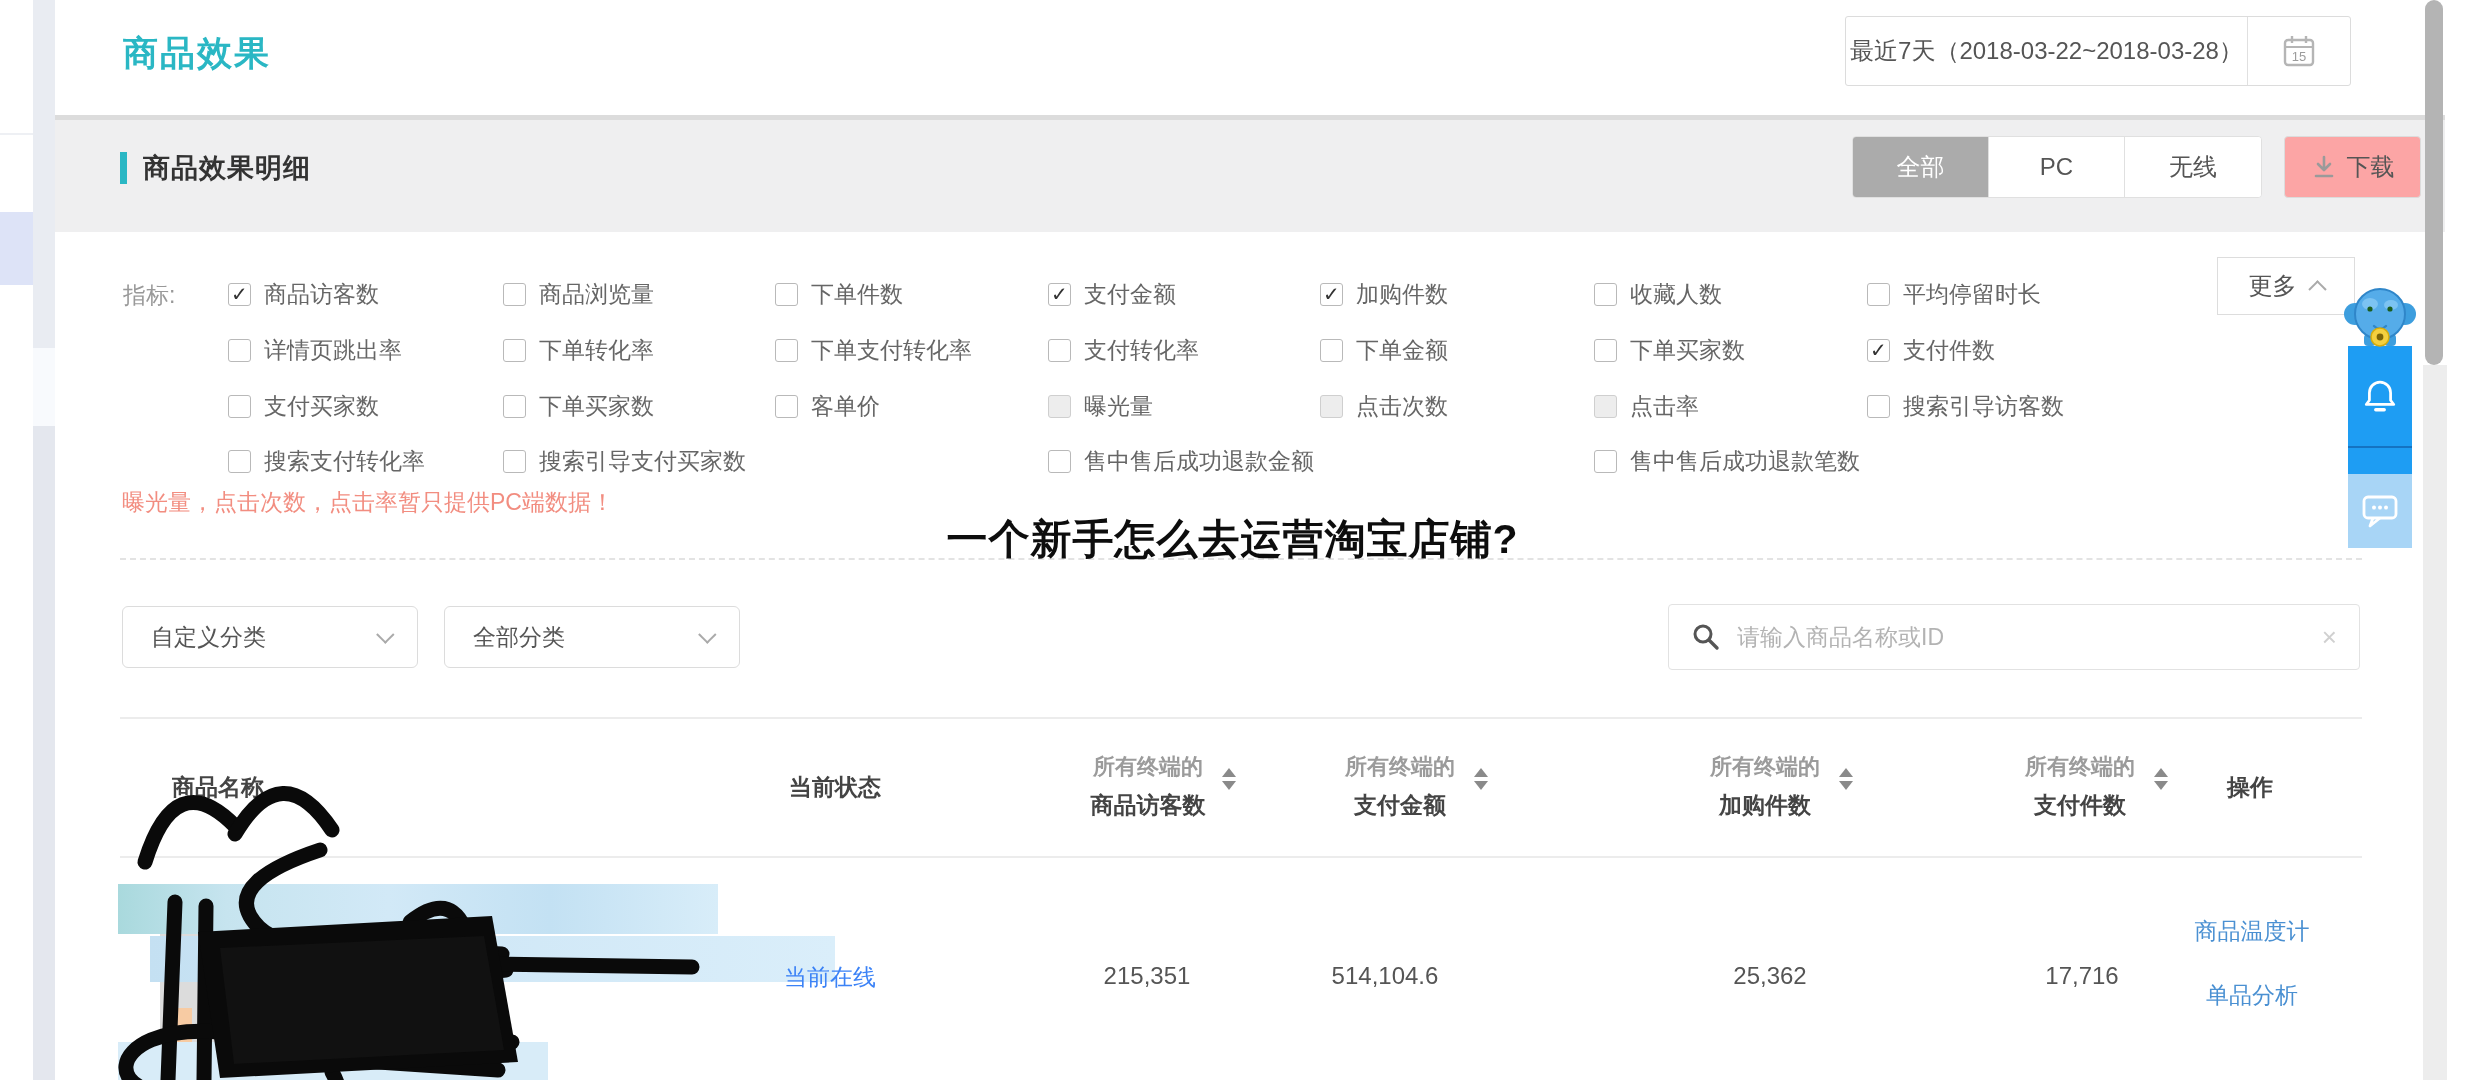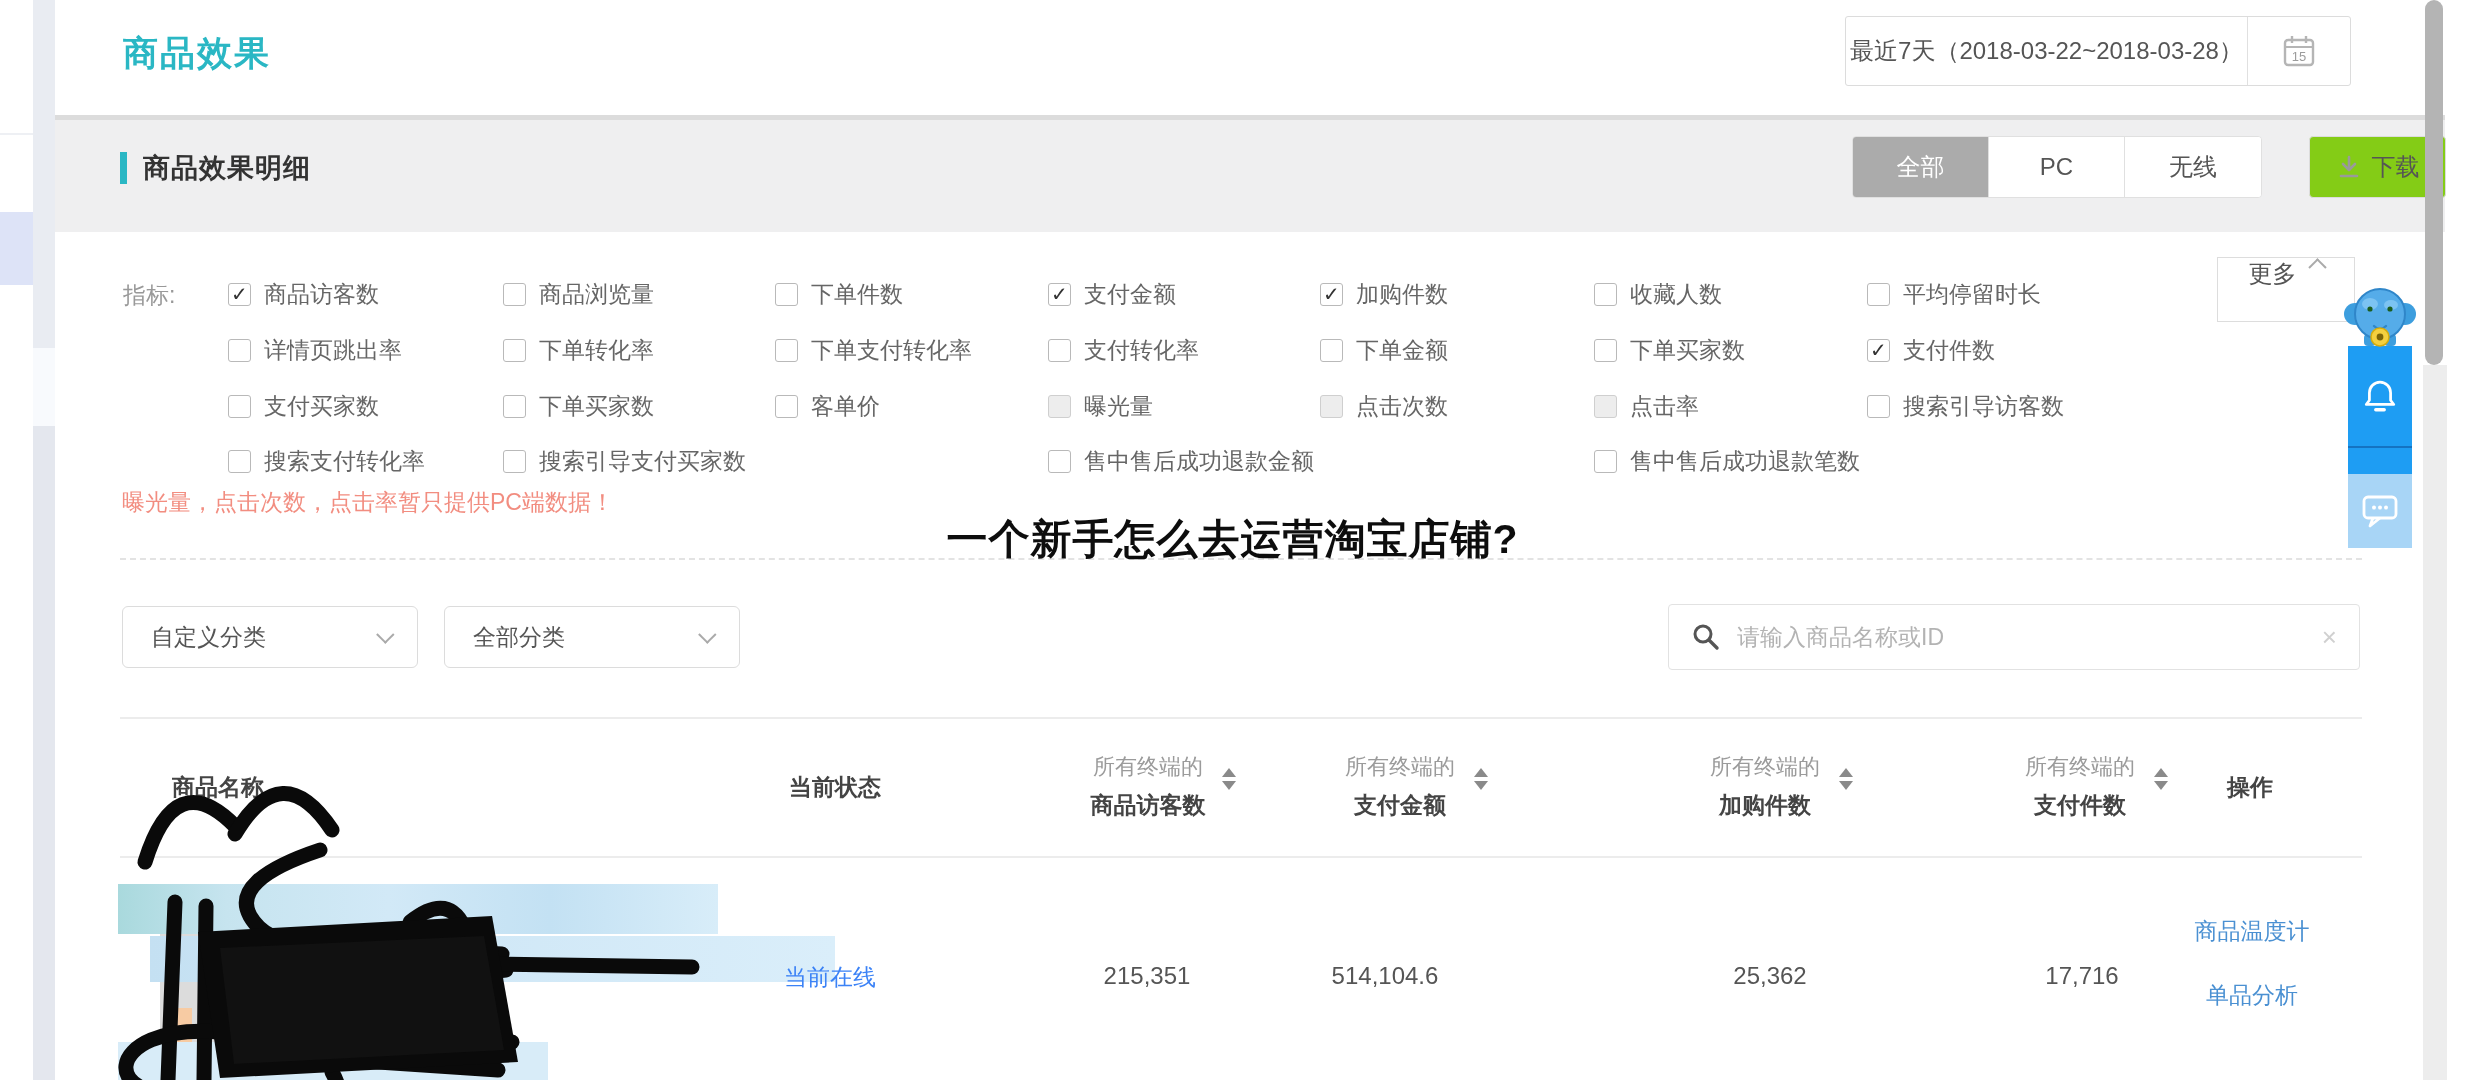--- a/index.html
+++ b/index.html
@@ -32,35 +32,35 @@
   .sec-title-wrap { left:120px; top:150px; display:flex; align-items:center; }
   .sec-bar { width:7px; height:32px; background:#2ab7c4; margin-right:16px; }
   .sec-title { font-size:27px; font-weight:bold; color:#333; letter-spacing:1px; }
 
   .tabs { left:1852px; top:136px; height:62px; display:flex; border-radius:4px; overflow:hidden;
     border:1px solid #e0e0e0; background:#fff; }
   .tab { width:136px; display:flex; align-items:center; justify-content:center;
     font-size:24px; color:#555; background:#fff; border-right:1px solid #e0e0e0; cursor:pointer; }
   .tab:last-child { border-right:none; }
   .tab.active { background:#ababab; color:#fff; }
-  .dl-btn { left:2284px; top:136px; width:137px; height:62px; background:#84cc16; border:1px solid #dcdcdc;
+  .dl-btn { left:2284px; top:136px; width:137px; height:62px; background:#fca5a5; border:1px solid #dcdcdc;
     border-radius:4px; display:flex; align-items:center; justify-content:center; gap:10px;
-    font-size:24px; color:#555;margin-left:25px; }
+    font-size:24px; color:#555; }
 
   .metrics-label { left:123px; top:280px; font-size:23px; color:#999; }
   .cb-row { left:0; top:0; width:2465px; height:30px; }
   .cb-item { position:absolute; display:flex; align-items:center; gap:13px; height:30px; }
   .cb-box { width:23px; height:23px; background:#fff; border:1px solid #b9b9b9; border-radius:3px;
     display:flex; align-items:center; justify-content:center; flex:0 0 auto; }
   .cb-box.checked::after { content:"✓"; font-size:20px; font-weight:bold; color:#333; line-height:1; }
   .cb-box.disabled { background:#ededed; border-color:#cfcfcf; }
   .cb-label { font-size:23px; color:#666; white-space:nowrap; }
 
-  .more-btn { left:2217px; top:257px; width:138px; height:65px; background:#fff; border:1px solid #ddd;
-    display:flex; align-items:flex-start; justify-content:center; gap:14px; font-size:24px; color:#555; }
+  .more-btn { left:2217px; top:257px; width:138px; height:58px; background:#fff; border:1px solid #ddd;
+    display:flex; align-items:center; justify-content:center; gap:14px; font-size:24px; color:#555; }
   .chev { width:13px; height:13px; border-right:2px solid #aaa; border-bottom:2px solid #aaa; }
   .chev.up { transform:rotate(-135deg) translate(-2px,-2px); }
   .chev.down { transform:rotate(45deg) translateY(-4px); }
 
   .note-red { left:122px; top:487px; font-size:23px; color:#f28d80; }
   .dash-line { left:120px; top:558px; width:2242px; border-top:2px dashed #e3e3e3; }
 
   .overlay-text { left:0; top:512px; width:2465px; text-align:center; font-size:41px; font-weight:900;
     color:#0d0d0d; letter-spacing:1px; z-index:40; }
 
@@ -69,21 +69,21 @@
   .dropdown .dd-text { font-size:23px; color:#555; }
   .search-box { left:1668px; top:604px; width:692px; height:66px; background:#fff; border:1px solid #e2e2e2;
     border-radius:4px; display:flex; align-items:center; padding:0 22px; gap:16px; }
   .search-box input { flex:1; border:none; outline:none; font-size:23px; color:#555; background:transparent;
     font-family:inherit; }
   .search-box input::placeholder { color:#b3b3b3; }
   .clear-x { font-size:26px; color:#d0d0d0; line-height:1; }
 
   .tbl-line { left:120px; width:2242px; height:2px; background:#ececec; }
   .th { position:absolute; font-size:23px; font-weight:bold; color:#444; white-space:nowrap; }
-  .th-super { position:absolute; font-size:22px; font-weight:normal; color:#9b9b9b; white-space:nowrap; }
+  .th-super { position:absolute; font-size:22px; font-weight:bold; color:#9b9b9b; white-space:nowrap; }
   .sort { position:absolute; display:flex; flex-direction:column; gap:4px; }
   .tri-up { width:0; height:0; border-left:7px solid transparent; border-right:7px solid transparent;
     border-bottom:9px solid #8a8a8a; }
   .tri-down { width:0; height:0; border-left:7px solid transparent; border-right:7px solid transparent;
     border-top:9px solid #8a8a8a; }
   .td-num { position:absolute; font-size:24px; color:#555; white-space:nowrap; transform:translateX(-50%); }
   .td-status { position:absolute; font-size:23px; color:#3b82f6; transform:translateX(-50%); }
   .act-link { position:absolute; font-size:23px; color:#4a90d2; white-space:nowrap; transform:translateX(-50%); }
 
   .thumb-bg { left:160px; top:905px; width:225px; height:175px; background:#dcdcdc; }

